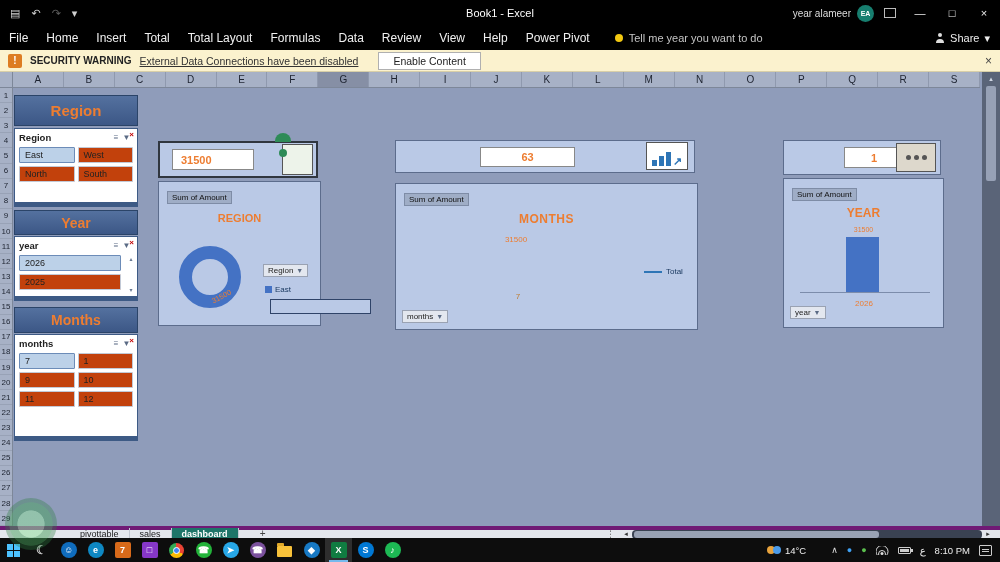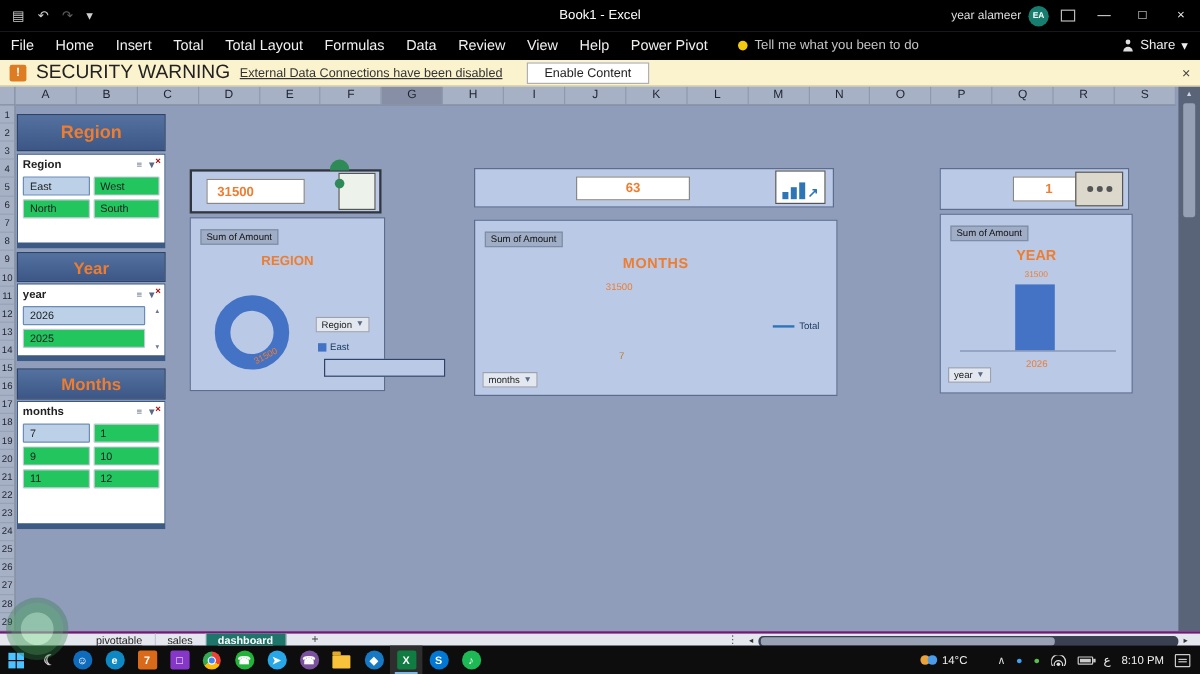--- a/index.html
+++ b/index.html
@@ -24,21 +24,21 @@
 .tellme{display:flex;align-items:center;gap:6px;margin-left:16px;color:#c4c4c4;font-size:11px;white-space:nowrap}
 .bulb{width:8px;height:8px;border-radius:50%;background:#F2C811}
 .share{margin-left:auto;margin-right:10px;display:flex;align-items:center;gap:5px;color:#eee;font-size:11px}
 .mini-person{position:relative;width:10px;height:10px}
 .mini-person::before{content:"";position:absolute;top:0;left:3px;width:4px;height:4px;border-radius:50%;background:#ddd}
 .mini-person::after{content:"";position:absolute;bottom:0;left:1px;width:8px;height:4px;border-radius:4px 4px 0 0;background:#ddd}
 
 
 .secbar{position:absolute;left:0;top:50px;width:1000px;height:22px;background:#FBF2CE;display:flex;align-items:center;gap:8px;padding-left:8px;z-index:10;border-bottom:1px solid #d8cfa8}
 .warn-badge{width:14px;height:14px;background:#DD7C22;color:#fff;font-weight:bold;font-size:10px;display:flex;align-items:center;justify-content:center;border-radius:2px}
-.sec-label{font-size:16px;font-weight:normal;color:#222}
+.sec-label{font-size:10px;font-weight:bold;color:#222}
 .sec-msg{font-size:10.5px;color:#333;text-decoration:underline}
 .enable-btn{margin-left:12px;background:#fff;border:1px solid #b0b0b0;font-size:10.5px;padding:2px 14px;color:#222}
 .sec-close{position:absolute;right:8px;font-size:12px;color:#444}
 
 
 .corner{position:absolute;left:0;top:72px;width:13px;height:16px;background:#A7B1C6;border-right:1px solid #7d8799;border-bottom:1px solid #7d8799;z-index:5}
 .colheaders{position:absolute;left:13px;top:72px;width:967px;height:16px;display:flex;background:#A7B1C6;border-bottom:1px solid #7d8799;z-index:5}
 .colh{flex:1;font-size:10px;color:#1d2330;text-align:center;line-height:16px;border-right:1px solid #8F99AE}
 .colh.sel{background:#868FA5}
 .rowheaders{position:absolute;left:0;top:88px;width:13px;height:438px;display:flex;flex-direction:column;background:#A7B1C6;border-right:1px solid #7d8799;z-index:5}
@@ -113,28 +113,28 @@
 #slb2{top:334px;height:107px}
 .sl-head{display:flex;align-items:center;padding:1px 3px 0 4px;height:15px}
 .sl-head-label{font-size:9.5px;font-weight:bold;color:#222;flex:1}
 .sl-ico{font-size:8px;color:#5a6a84;margin-left:4px}
 .funnelx{display:flex;align-items:flex-start;margin-left:4px}
 .funnelx .fn{font-size:8px;color:#5a6a84}
 .funnelx .fx{font-size:8px;color:#C00000;font-weight:bold;margin-left:-1px;margin-top:-3px}
 .sl-row{display:flex;flex:1}
 .sl-items{display:grid;grid-template-columns:1fr 1fr;gap:3px;padding:3px 4px;flex:1;align-content:start}
 #slb1 .sl-items{grid-template-columns:1fr}
-.sl-item{height:16px;line-height:15px;font-size:9px;color:#222;padding-left:5px;background:#22c55e;border:1px solid #C2C9D6;border-radius:1px}
+.sl-item{height:16px;line-height:15px;font-size:9px;color:#222;padding-left:5px;background:#c2410c;border:1px solid #C2C9D6;border-radius:1px}
 .sl-item.on{background:#BCD1E8;border-color:#6C8CB8}
 .sl-scroll{width:12px;display:flex;flex-direction:column;align-items:center;justify-content:space-between;padding:3px 0;color:#6a7a94;font-size:6px}
 
 .selcell{position:absolute;left:270px;top:299px;width:101px;height:15px;background:#BAC9E6;border:1px solid #2F4368;z-index:6}
 
 
-.tabbar{position:absolute;left:0;top:526px;width:1000px;height:12px;background:#E4E7ED;z-index:7;display:flex;font-size:9px;border-top:2px solid #701a75}
+.tabbar{position:absolute;left:0;top:526px;width:1000px;height:12px;background:#E4E7ED;z-index:7;display:flex;align-items:center;font-size:9px;border-top:4px solid #701a75}
 .stab-strip{display:flex;margin-left:70px;height:12px}
 .stab{padding:0 10px;height:12px;line-height:12px;color:#222;text-decoration:underline;border-right:1px solid #c2c7d1;white-space:nowrap}
 .stab.active{background:#1E7569;color:#fff;font-weight:bold}
 .newsheet{width:12px;height:12px;line-height:11px;text-align:center;color:#444;font-size:10px;margin-left:18px}
 .tab-dots{margin-left:auto;color:#555;font-size:9px;padding:0 5px}
 .hscroll{display:flex;align-items:center;height:12px;margin-right:6px}
 .harrow{width:12px;text-align:center;color:#333;font-size:7px}
 .htrack{width:350px;height:9px;background:#3A4252;border-radius:4px;position:relative}
 .hthumb{position:absolute;left:2px;top:1px;width:245px;height:7px;background:#99A2B4;border-radius:3px}
 
@@ -214,21 +214,21 @@
         <div class="rtab">Total Layout</div>
         <div class="rtab">Formulas</div>
         <div class="rtab">Data</div>
         <div class="rtab">Review</div>
         <div class="rtab">View</div>
         <div class="rtab">Help</div>
         <div class="rtab">Power Pivot</div>
       </div>
     <div class="tellme">
       <span class="bulb"></span>
-      <span>Tell me what you been to do</span>
+      <span>Tell me year you want to do</span>
     </div>
     <div class="share">
       <span class="mini-person"></span>
       <span>Share</span>
       <span>▾</span>
     </div>
   </div>
 
   <div class="secbar">
     <span class="warn-badge">!</span>

